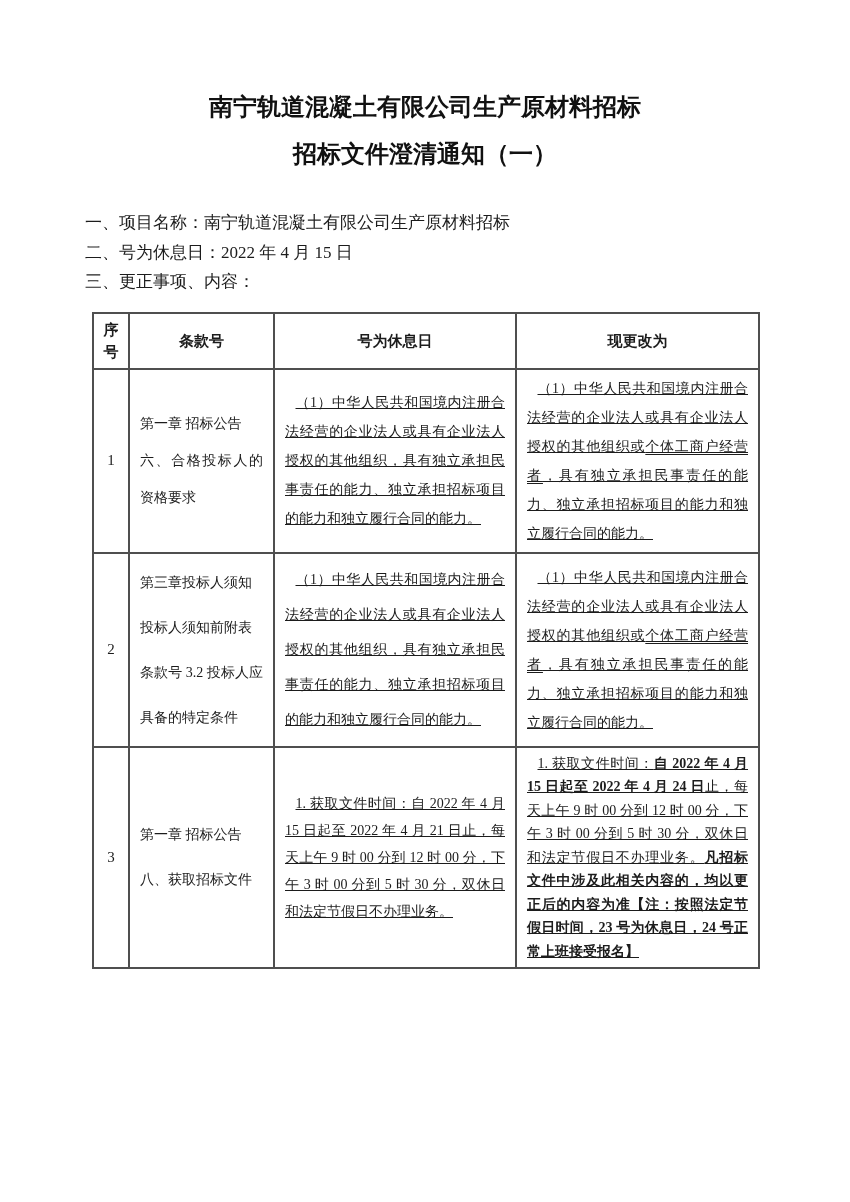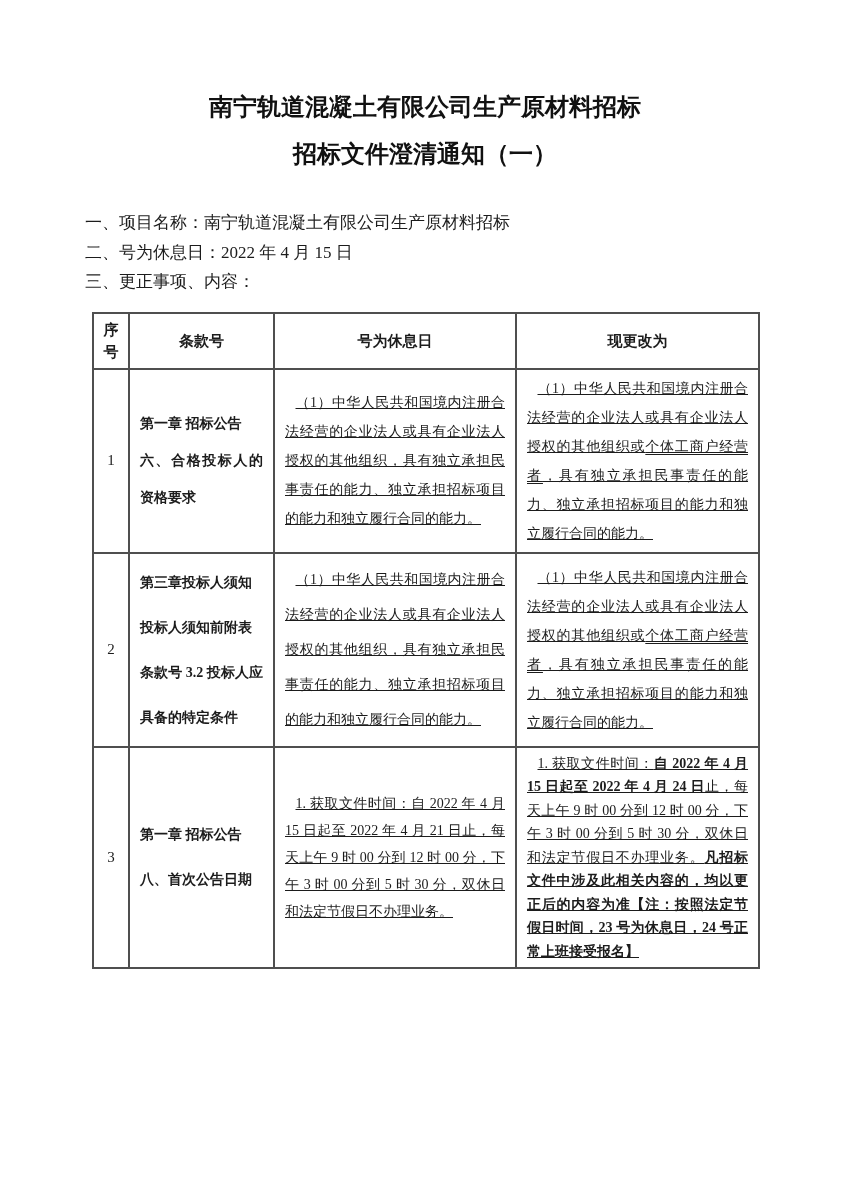--- a/index.html
+++ b/index.html
@@ -54,21 +54,21 @@
     white-space: pre-line;
     height: 56px;
     line-height: 22px;
   }
   .clarify td { font-size: 14px; }
   tr.row1 td { height: 182px; }
   tr.row2 td { height: 180px; }
   tr.row3 td { height: 218px; }
   td.cell-no { text-align: center; font-size: 15px; }
   td.cell-clause { padding: 6px 10px; }
-  .cell-clause .line { text-align: justify; font-weight: bold; }
+  .cell-clause .line { text-align: justify; }
   tr.row1 .cell-clause .line { line-height: 37px; }
   tr.row2 .cell-clause .line { line-height: 45px; }
   tr.row3 .cell-clause .line { line-height: 45px; }
   td.cell-original, td.cell-changed {
     padding: 4px 10px;
     text-align: justify;
     text-indent: 0.75em;
     text-decoration: underline;
   }
   tr.row1 td.cell-original { line-height: 29px; }
@@ -130,21 +130,21 @@
             <div class="line">投标人须知前附表</div>
             <div class="line">条款号 3.2 投标人应具备的特定条件</div>
           </td>
         <td class="cell-original">（1）中华人民共和国境内注册合法经营的企业法人或具有企业法人授权的其他组织，具有独立承担民事责任的能力、独立承担招标项目的能力和独立履行合同的能力。</td>
         <td class="cell-changed"><span>（1）中华人民共和国境内注册合法经营的企业法人或具有企业法人授权的其他组织或</span><span class="u">个体工商户经营者</span><span>，具有独立承担民事责任的能力、独立承担招标项目的能力和独立履行合同的能力。</span></td>
       </tr>
       <tr class="row3">
         <td class="cell-no">3</td>
         <td class="cell-clause">
             <div class="line">第一章  招标公告</div>
-            <div class="line">八、首次公告日期</div>
+            <div class="line">八、获取招标文件</div>
           </td>
         <td class="cell-original">1. 获取文件时间：自 2022 年 4 月 15 日起至 2022 年 4 月 21 日止，每天上午 9 时 00 分到 12 时 00 分，下午 3 时 00 分到 5 时 30 分，双休日和法定节假日不办理业务。</td>
         <td class="cell-changed"><span>1. 获取文件时间：</span><span class="b">自 2022 年 4 月 15 日起至 2022 年 4 月 24 日</span><span>止，每天上午 9 时 00 分到 12 时 00 分，下午 3 时 00 分到 5 时 30 分，双休日和法定节假日不办理业务。</span><span class="b">凡招标文件中涉及此相关内容的，均以更正后的内容为准【注：按照法定节假日时间，23 号为休息日，24 号正常上班接受报名】</span></td>
       </tr>
     </tbody>
   </table>
 
 </div>
 
 </body></html>

